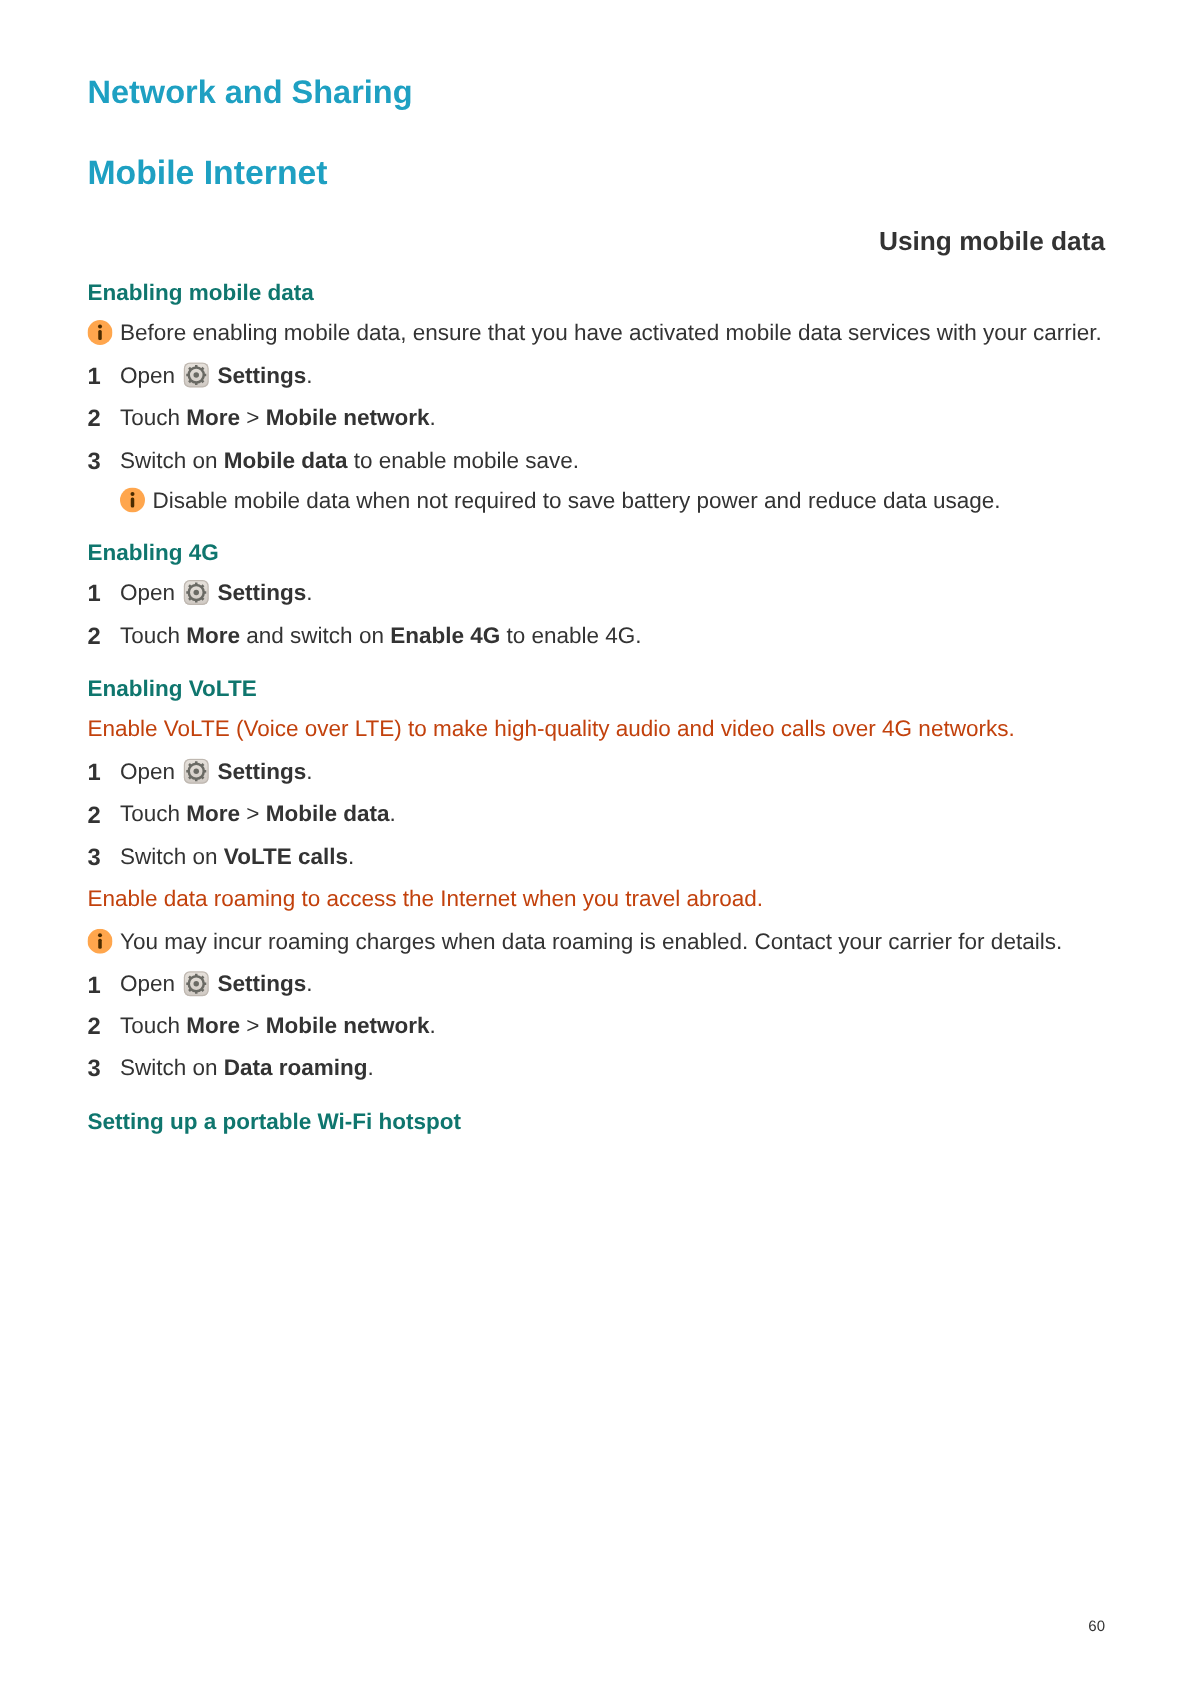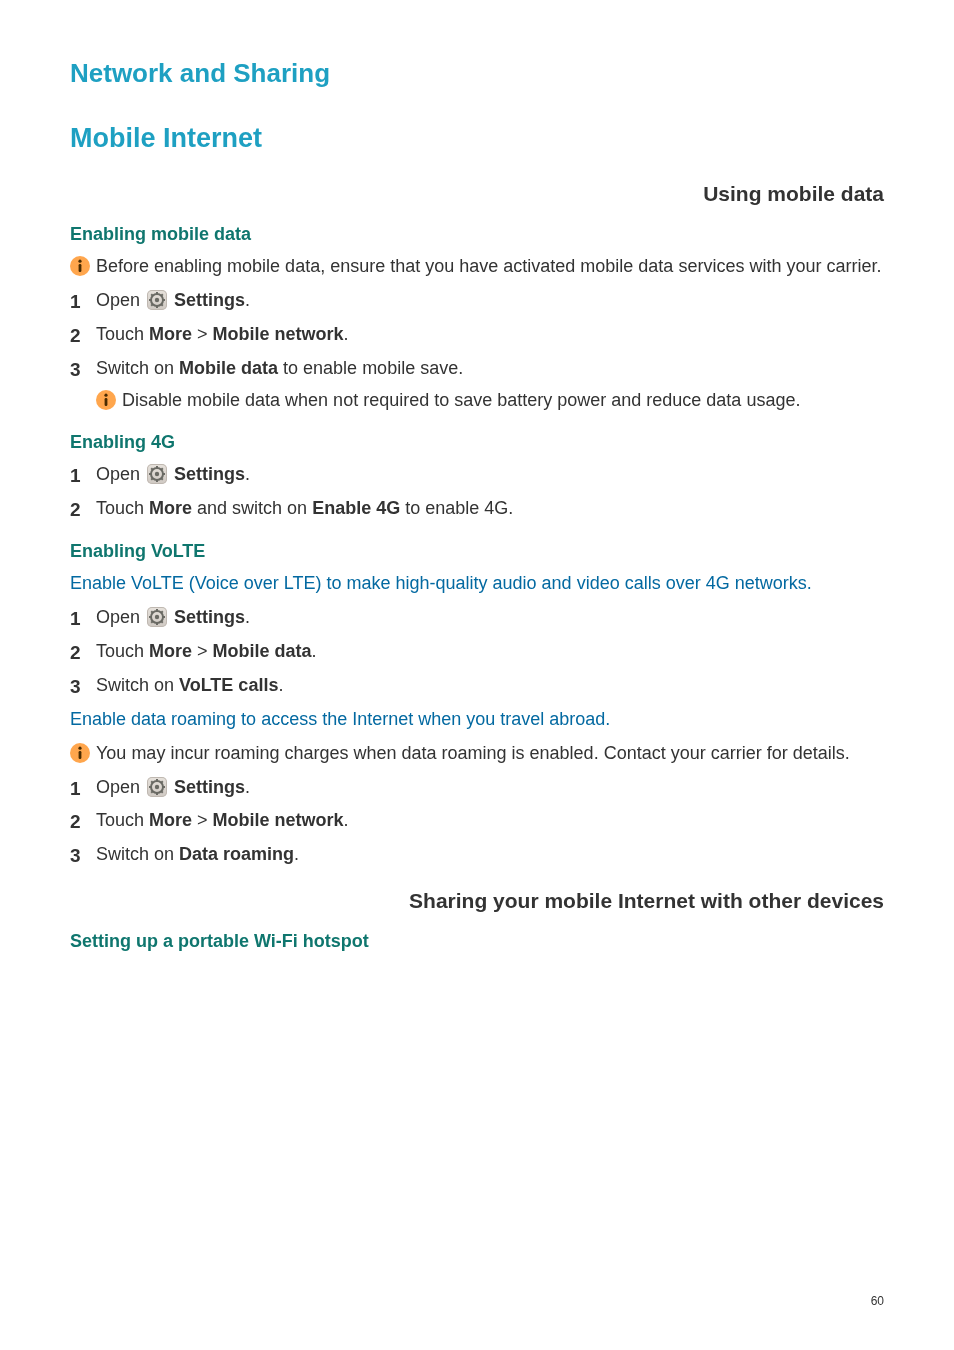--- a/index.html
+++ b/index.html
@@ -38,21 +38,21 @@
   h4.subsubsection {
     color: #0f766e;
     font-size: 18px;
     font-weight: bold;
     margin: 18px 0 8px 0;
   }
   p.body, .body {
     font-size: 18px;
     line-height: 1.55;
     margin: 6px 0;
-    color: #0369a1;
+    color: #c2410c;
   }
   .info-block {
     display: flex;
     align-items: flex-start;
     font-size: 18px;
     line-height: 1.55;
     margin: 6px 0;
   }
   .info-block .icon {
     flex: 0 0 auto;
@@ -288,17 +288,16 @@
       </span>
     </li>
     <li>
       <span class="num">3</span>
       <span>
         <span>Switch on </span><b>Data roaming</b><span>.</span>
       </span>
     </li>
   </ol>
 
-  <h3 class="subsection">Sharing your mobile Internet with other devices</h3>
   <h4 class="subsubsection">Setting up a portable Wi-Fi hotspot</h4>
 
   <div class="page-number">60</div>
 </div>
 
 </body></html>

